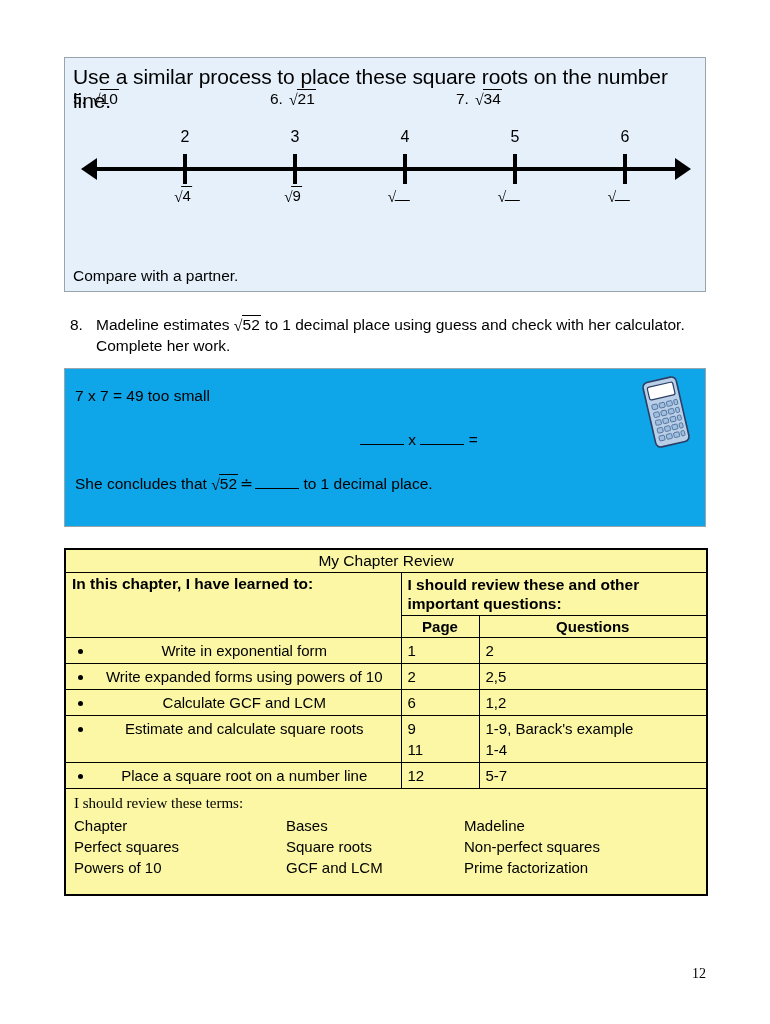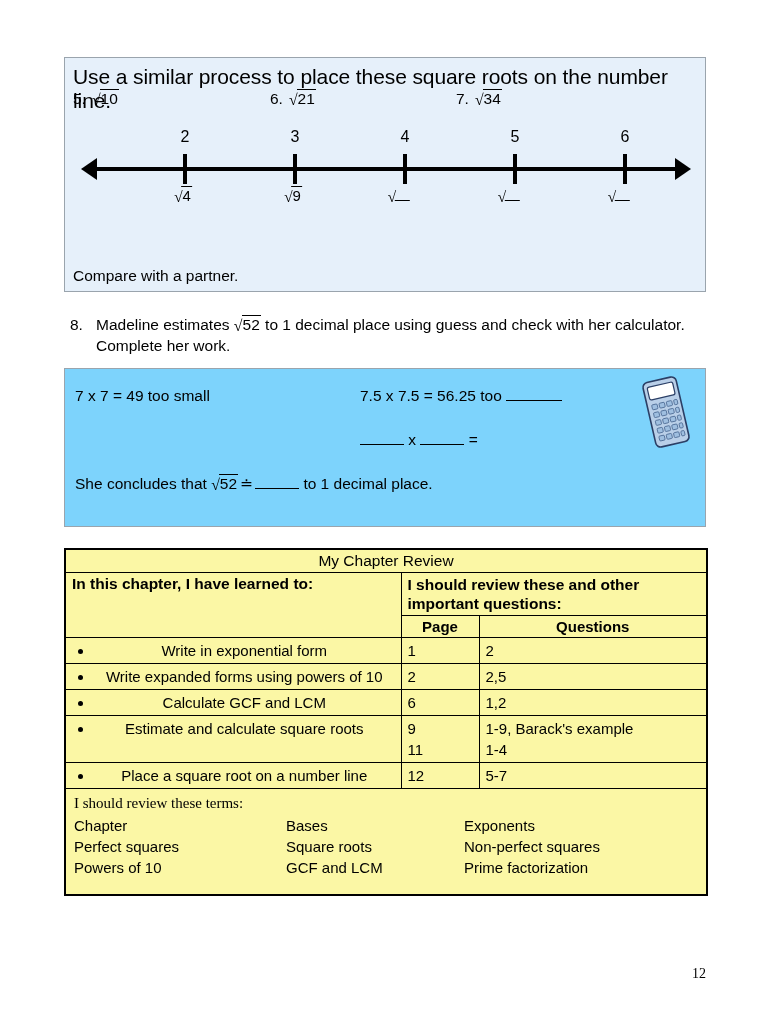--- a/index.html
+++ b/index.html
@@ -161,21 +161,21 @@
     margin-left: 26px;
   }
 
   
   #box-work {
     position: absolute;
     left: 64px;
     top: 368px;
     width: 642px;
     height: 159px;
-    background: #7dd3fc;
+    background: #0ea5e9;
     border: 1px solid #9aa4ad;
     box-sizing: border-box;
   }
   .work-line {
     position: absolute;
     font-size: 15.5px;
     white-space: nowrap;
   }
   #work-l1 { left: 10px; top: 18px; }
   #work-r1 { left: 295px; top: 18px; }
@@ -339,24 +339,20 @@
   <span class="q8-num">8.</span>
   <span class="q8-body"><span>Madeline estimates</span>
     <span class="radical"><span class="sign">√</span><span class="rad-num">52</span></span>
     <span>to 1 decimal place using guess and check with her calculator.  Complete her work.</span></span>
 </div>
 
 <div id="box-work">
 
   <div class="work-line" id="work-l1">7 x 7 = 49  too small</div>
 
-  <div class="work-line" id="work-r1">
-    <span>7.5 x 7.5 = 56.25 too</span>
-    <span class="blank b-lg"></span>
-  </div>
 
 
   <div class="work-line" id="work-r2">
     <span class="blank b-md"></span>
     <span>x</span>
     <span class="blank b-md"></span>
     <span>=</span>
   </div>
 
   <div class="work-line" id="work-concl">
@@ -486,21 +482,21 @@
         <div>5-7</div>
       </td>
     </tr>
 
     <tr>
       <td id="cr-terms-cell" colspan="3">
         <div id="cr-terms-title">I should review these terms:</div>
         <div class="terms-row">
           <span>Chapter</span>
           <span>Bases</span>
-          <span>Exponents</span>
+          <span>Madeline</span>
         </div>
         <div class="terms-row">
           <span>Perfect squares</span>
           <span>Square roots</span>
           <span>Non-perfect squares</span>
         </div>
         <div class="terms-row">
           <span>Powers of 10</span>
           <span>GCF and LCM</span>
           <span>Prime factorization</span>

